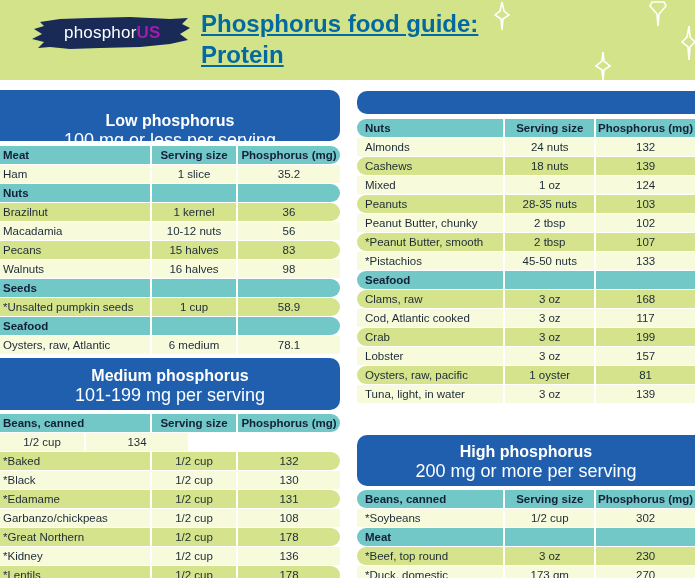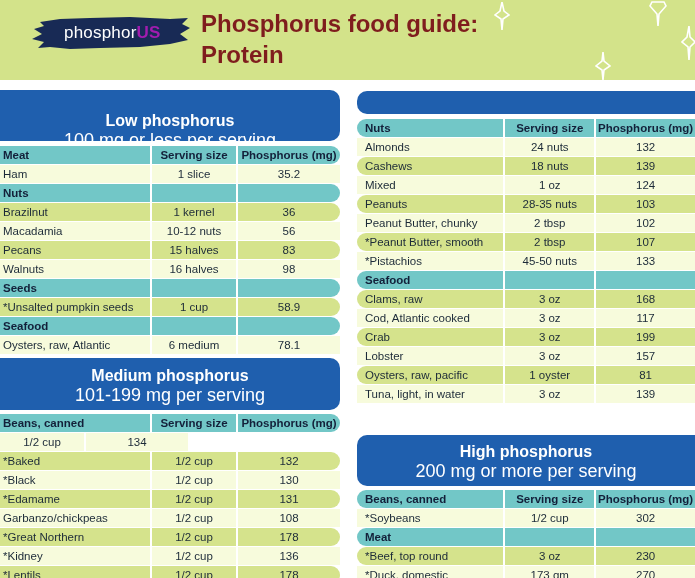--- a/index.html
+++ b/index.html
@@ -14,21 +14,21 @@
       position: absolute; left: 30px; top: 14px; width: 160px; height: 38px;
     }
     .logo svg { position: absolute; left: 0; top: 0; }
     .logo-text {
       position: absolute; left: 34px; top: 9px; font-size: 17px; color: #ffffff;
       letter-spacing: 0.2px;
     }
     .logo-text b { color: #a21caf; font-weight: 700; }
     .title {
       position: absolute; left: 201px; top: 8px; font-size: 24px; font-weight: 700;
-      line-height: 31px; color: #7f1d1d;
+      line-height: 31px; color: #0369a1; text-decoration: underline;
     }
     .sparkle { position: absolute; }
 
     .panel { position: absolute; }
     .banner {
       background: #1f5fae; color: #ffffff; text-align: center;
       border-radius: 0 10px 10px 0;
     }
     .right .banner { border-radius: 10px 0 0 10px; }
     .banner .b-title { font-size: 16px; font-weight: 700; line-height: 20px; }

